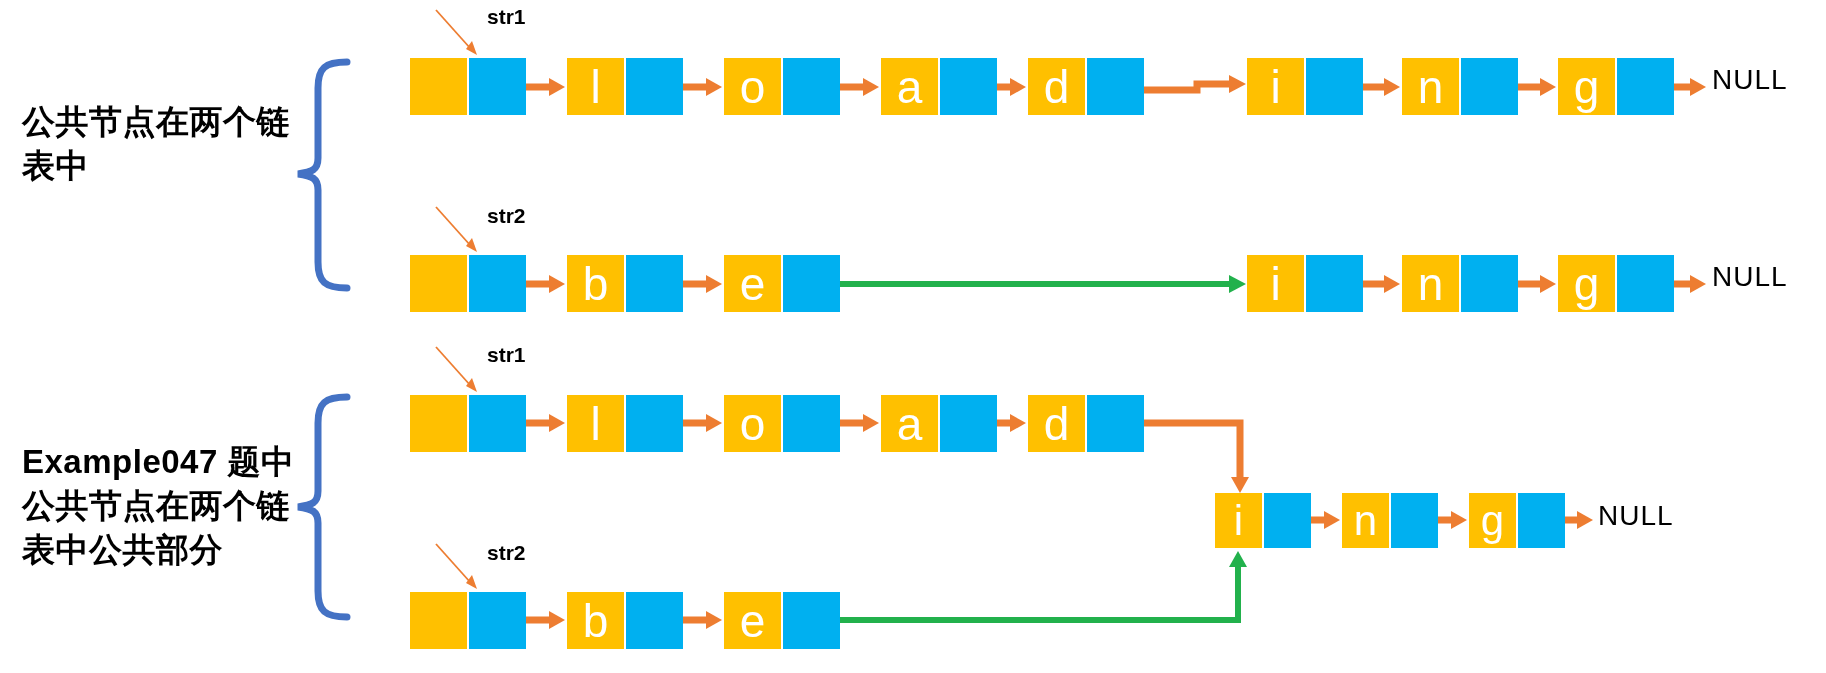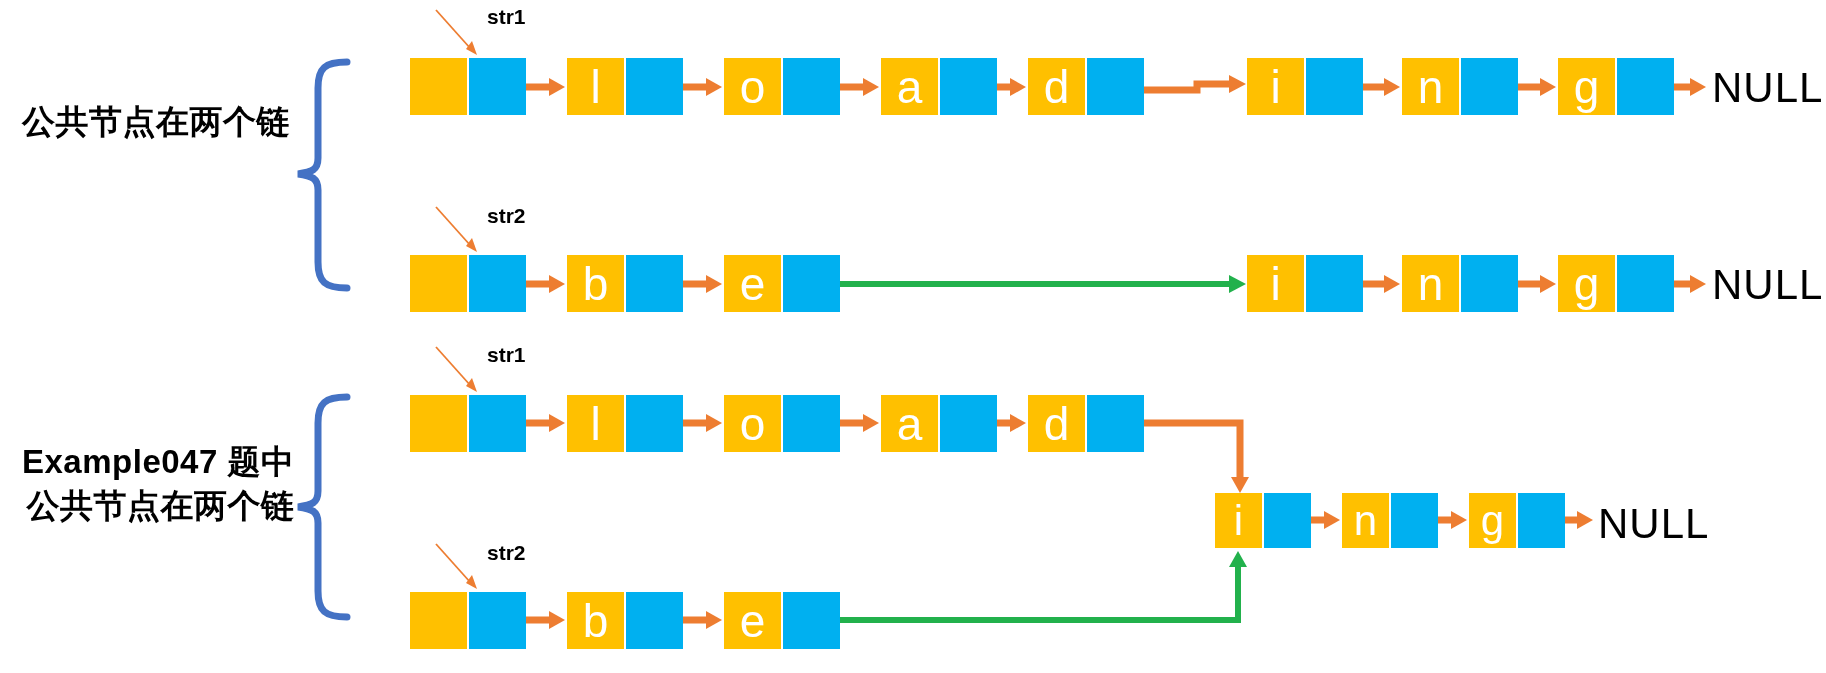--- a/index.html
+++ b/index.html
@@ -22,21 +22,21 @@
   .ptr-label{
     position:absolute;color:var(--text);font-size:21px;font-weight:700;white-space:nowrap;
   }
   .node{position:absolute;display:flex;width:116px;height:57px;}
   .cell{width:57px;height:57px;display:flex;align-items:center;justify-content:center;}
   .cell-data{background:var(--data-cell);color:var(--letter);font-size:46px;line-height:1;}
   .cell-ptr{background:var(--pointer-cell);margin-left:2px;}
   .node.small{width:96px;height:55px;}
   .node.small .cell{width:47px;height:55px;}
   .node.small .cell-data{font-size:42px;}
-  .null-label{position:absolute;color:var(--text);font-size:42px;font-weight:500;letter-spacing:1px;}
+  .null-label{position:absolute;color:var(--text);font-size:28px;font-weight:500;letter-spacing:1px;}
 </style>
 </head>
 <body>
 
 <div class="canvas">
 
   <svg class="overlay" width="1826" height="673" viewBox="0 0 1826 673">
 
     <g>
       <path class="brace-path" d="M347,62 C325,62 318,68 318,88 L318,158 C318,170 312,172 298,174 C312,176 318,178 318,190 L318,262 C318,282 325,288 347,288"></path>
@@ -129,24 +129,26 @@
         <polygon class="arrow-head" points="706,611 706,629 722,620"></polygon>
     </g>
     <g>
       <path class="green-line" d="M840,620 L1238,620 L1238,567"></path>
       <polygon class="green-head" points="1229,567 1247,567 1238,551"></polygon>
     </g>
   </svg>
 
   <div class="section-label" style="left:22px;top:100px;">
     <div>公共节点在两个链</div>
-  </div>
-  <div class="section-label" style="left:22px;top:440px;text-align:right;">
+    <div>表中</div>
+  </div>
+  <div class="section-label" style="left:22px;top:440px;">
     <div>Example047 题中</div>
     <div>公共节点在两个链</div>
+    <div>表中公共部分</div>
   </div>
 
   <div class="ptr-label" style="left:487px;top:5px;">str1</div>
   <div class="ptr-label" style="left:487px;top:204px;">str2</div>
   <div class="ptr-label" style="left:487px;top:343px;">str1</div>
   <div class="ptr-label" style="left:487px;top:541px;">str2</div>
 
   <div class="node" style="left:410px;top:58px;">
     <div class="cell cell-data"></div>
       <div class="cell cell-ptr"></div>

